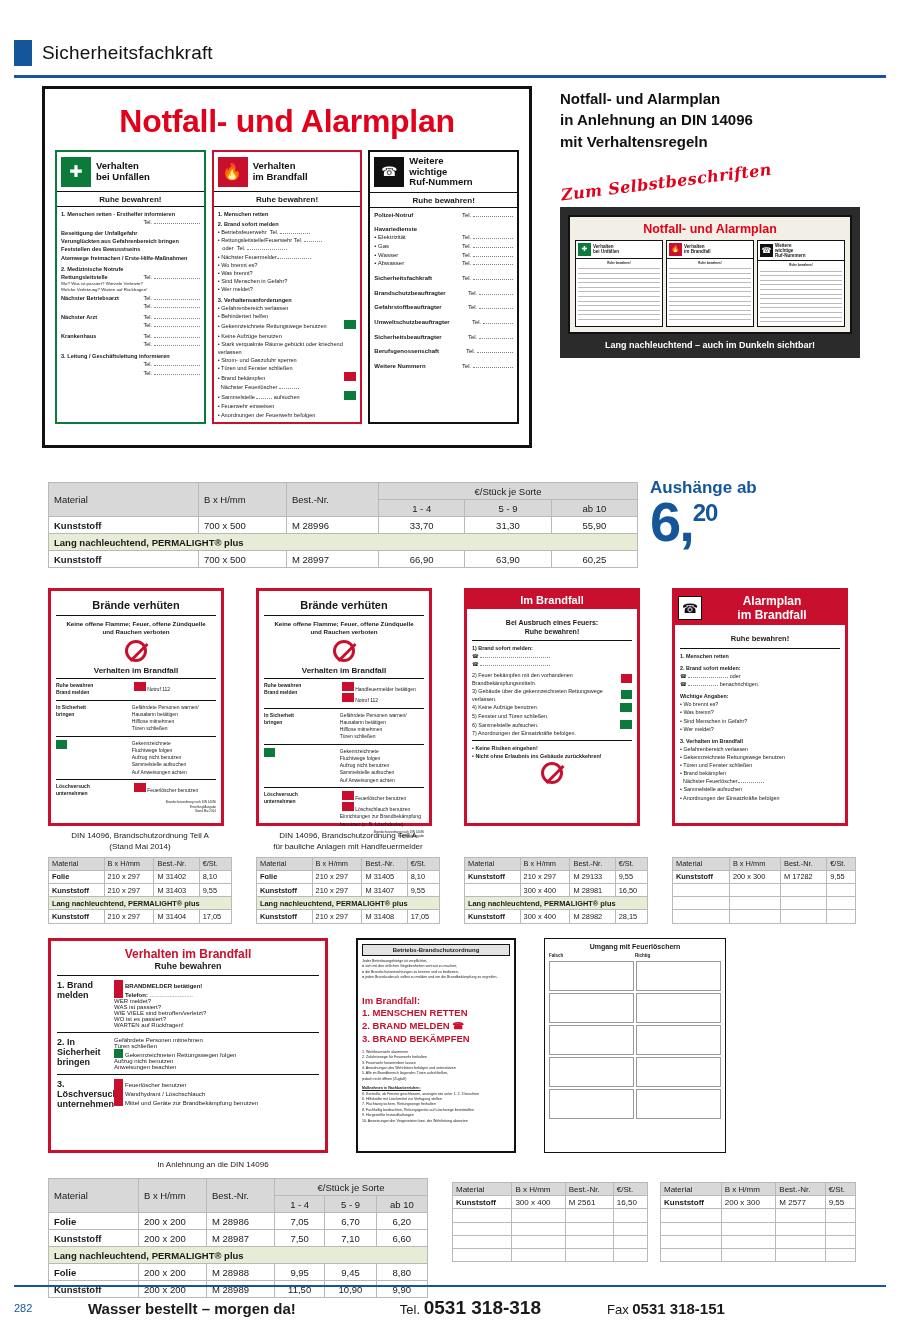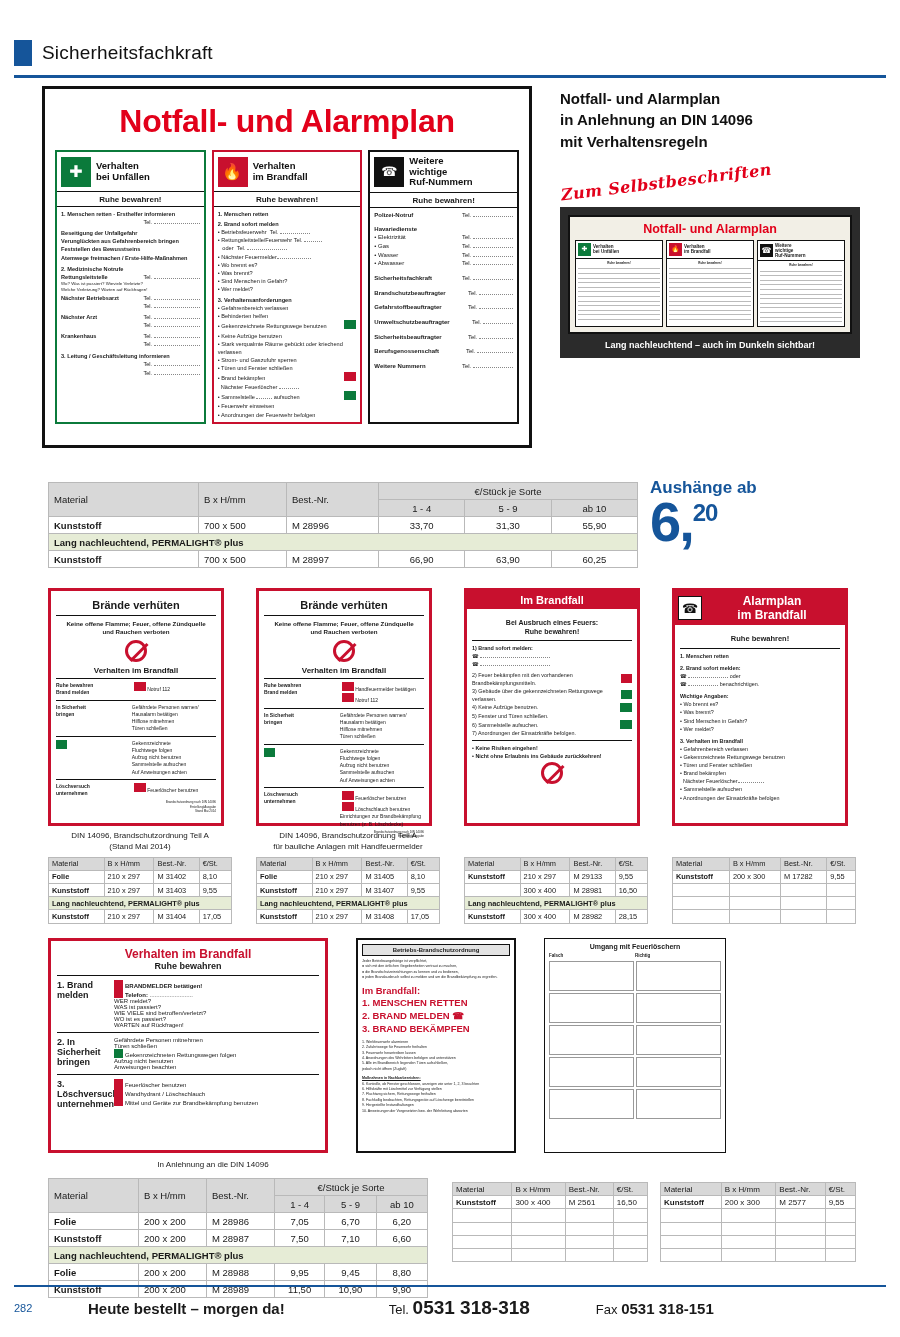--- a/index.html
+++ b/index.html
@@ -741,21 +741,21 @@
       </div>
 
       <div class="poster-bszo">
         <div class="bszo-h">Betriebs-Brandschutzordnung</div>
         <div class="bszo-t" style="margin-top:3px">
           Jeder Betriebsangehörige ist verpflichtet,<br>
           ● sich mit den örtlichen Gegebenheiten vertraut zu machen,<br>
           ● die Brandschutzeinrichtungen zu kennen und zu bedienen,<br>
           ● jeden Brandausbruch selbst zu melden und um die Brandbekämpfung zu ergreifen.
         </div>
-        <div class="bszo-red" style="margin-top:4px">Im Brandfall:</div>
+        <div class="bszo-red" style="margin-top:14px">Im Brandfall:</div>
         <div class="bszo-red">
           1. MENSCHEN RETTEN<br>2. BRAND MELDEN ☎<br>3. BRAND BEKÄMPFEN
         </div>
         <div class="bszo-t" style="margin-top:4px">
           1. Werkfeuerwehr alarmieren<br>
           2. Zufahrtswege für Feuerwehr freihalten<br>
           3. Feuerwehr herantreiben lassen<br>
           4. Anordnungen des Wehrleiters befolgen und unterstützen<br>
           5. Alle im Brandbereich liegenden Türen aufschließen,<br>jedoch nicht öffnen (Zugluft)
         </div>
@@ -930,21 +930,21 @@
             <td></td>
             <td></td>
           </tr>
     </tbody>
       </table>
   </div>
 
   <div class="footer-rule"></div>
   <div class="footer">
     <div class="f-page">282</div>
-    <div class="f-slogan">Heute bestellt – morgen da!</div>
+    <div class="f-slogan">Wasser bestellt – morgen da!</div>
     <div class="f-tel">
       <span>Tel.</span>
       <b>0531 318-318</b>
     </div>
     <div class="f-fax">
       <span>Fax</span>
       <b>0531 318-151</b>
     </div>
   </div>
 

